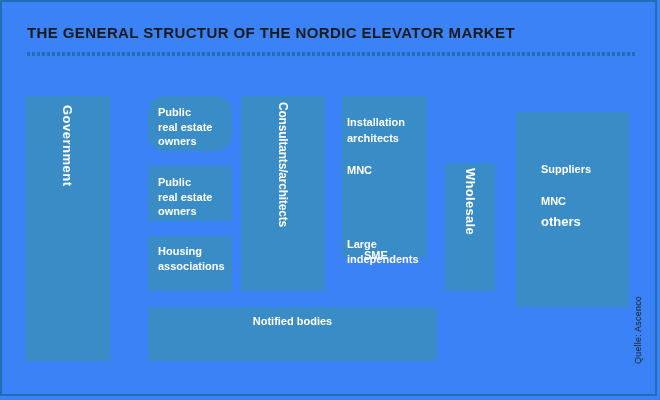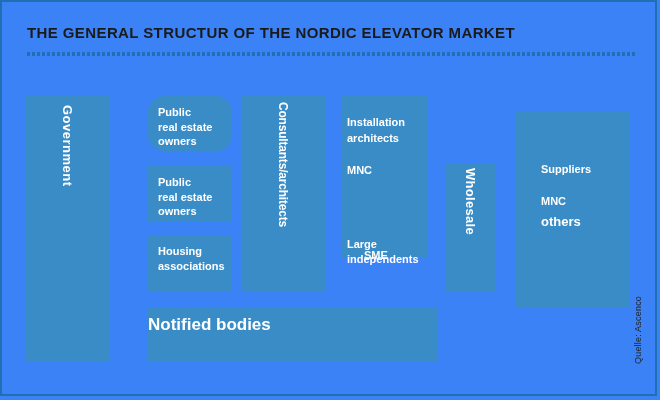--- a/index.html
+++ b/index.html
@@ -66,21 +66,21 @@
   .b-gov .vlabel { font-size: 13px; letter-spacing: 0.5px; }
   .b-public     { left: 148px; top: 96px;  width: 84px;  height: 55px;  padding: 9px 6px 0 10px; border-radius: 16px; }
   .b-private    { left: 148px; top: 166px; width: 84px;  height: 55px;  padding: 9px 6px 0 10px; }
   .b-housing    { left: 148px; top: 236px; width: 84px;  height: 55px;  padding: 8px 6px 15px 10px; }
   .b-consult    { left: 241px; top: 96px;  width: 84px;  height: 195px; padding-top: 6px; }
   .b-consult .vlabel { font-size: 12px; letter-spacing: -0.2px; }
   .b-install    { left: 342px; top: 96px;  width: 85px;  height: 162px; }
   .b-wholesale  { left: 445px; top: 163px; width: 50px;  height: 128px; padding-top: 5px; }
   .b-wholesale .vlabel { font-size: 13px; letter-spacing: 0.3px; }
   .b-suppliers  { left: 516px; top: 96px;  width: 113px; height: 195px; margin-top: 16px; }
-  .b-notified   { left: 148px; top: 307px; width: 289px; height: 54px; padding-top: 8px; font-size: 17px; }
+  .b-notified   { left: 148px; top: 307px; width: 289px; height: 54px; padding-top: 8px; text-align: center; font-size: 11px; }
   .small-line {
     font-size: 11px;
     line-height: 14.5px;
     font-weight: bold;
   }
   .inst-title {
     position: absolute; left: 5px; top: 18px;
     font-size: 11px; line-height: 16px; font-weight: bold;
   }
   .inst-mnc   { position: absolute; left: 5px; top: 68px;  font-size: 11px; font-weight: bold; }

